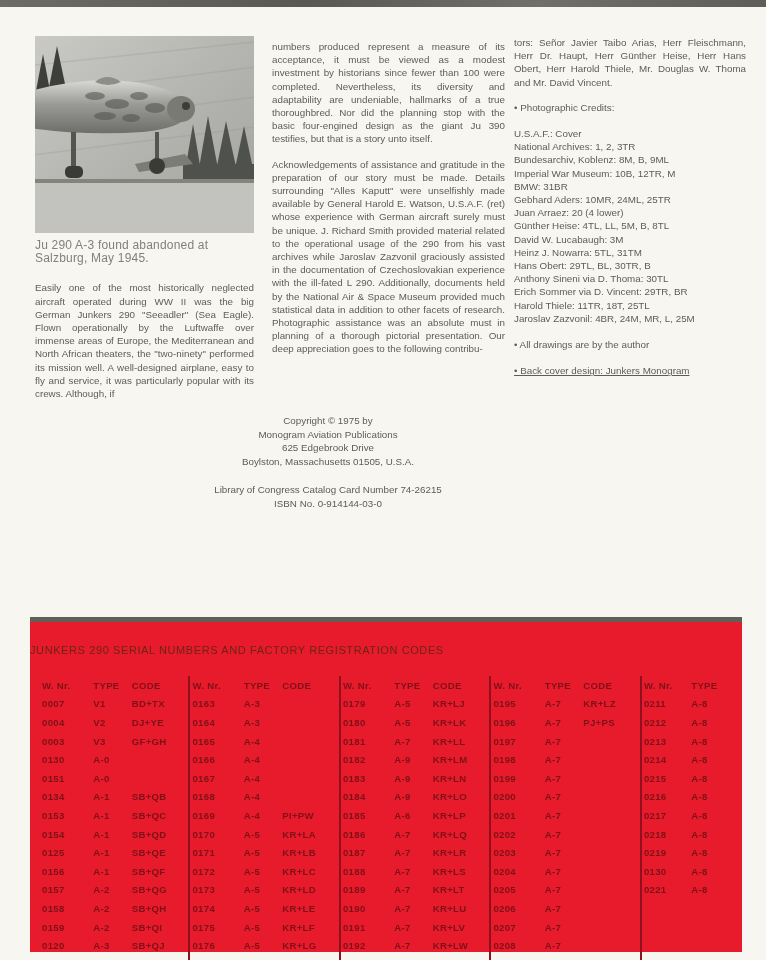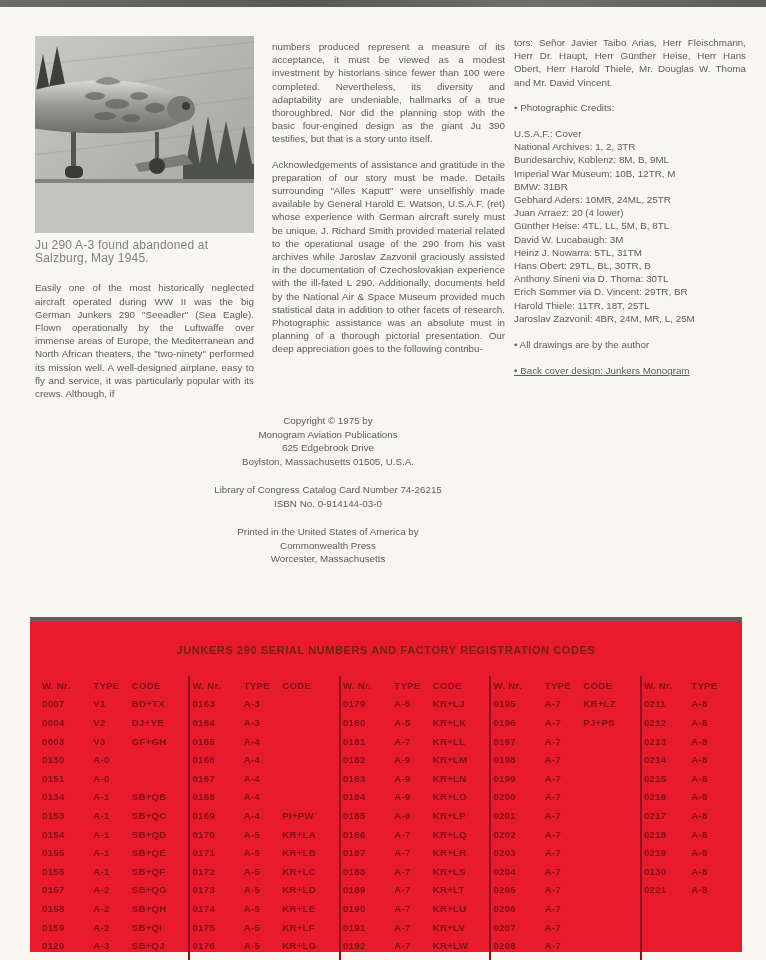--- a/index.html
+++ b/index.html
@@ -37,22 +37,22 @@
   }
   .imprint p{margin:0 0 15px 0;}
   
   .table-card{
     position:absolute;left:30px;top:617px;width:712px;height:335px;
     background:#e81b2c;
     border-top:5px solid #60605a;
     box-sizing:border-box;
   }
   .table-title{
-    text-align:center;margin-top:22px;
-    color:#6e2315;font-weight:bold;font-size:11px;letter-spacing:.6px;
+    margin-top:22px;
+    color:#6e2315;font-weight:normal;font-size:11px;letter-spacing:.6px;
   }
   .table-groups{
     display:flex;margin:20px 8px 0 10px;
   }
   .tgroup{flex:159 0 0;padding:0 4px 0 2px;}
   .tgroup + .tgroup{border-left:2px solid #8f1120;}
   .tgroup-narrow{flex:96 0 0;}
   .trow{display:flex;height:18.6px;align-items:center;}
   .tcell{
     color:#7e1118;font-weight:bold;font-size:9.6px;letter-spacing:.3px;
@@ -160,23 +160,20 @@
   <p class="bullet-line" style="margin-top:16px;text-decoration:underline;">• Back cover design: Junkers Monogram</p>
 </div>
 
 <div class="imprint">
   <p class="pre">Copyright © 1975 by
 Monogram Aviation Publications
 625 Edgebrook Drive
 Boylston, Massachusetts 01505, U.S.A.</p>
   <p class="pre">Library of Congress Catalog Card Number 74-26215
 ISBN No. 0-914144-03-0</p>
-  <p class="pre">Printed in the United States of America by
-Commonwealth Press
-Worcester, Massachusetts</p>
 </div>
 
 <div class="table-card">
   <div class="table-title">JUNKERS 290 SERIAL NUMBERS AND FACTORY REGISTRATION CODES</div>
   <div class="table-groups" id="table-groups">
       <div class="tgroup">
         <div class="trow thead">
           <span class="tcell c0">W. Nr.</span>
           <span class="tcell c1">TYPE</span>
           <span class="tcell c2">CODE</span>
@@ -215,21 +212,21 @@
           <span class="tcell c0">0153</span>
           <span class="tcell c1">A-1</span>
           <span class="tcell c2">SB+QC</span>
         </div>
         <div class="trow">
           <span class="tcell c0">0154</span>
           <span class="tcell c1">A-1</span>
           <span class="tcell c2">SB+QD</span>
         </div>
         <div class="trow">
-          <span class="tcell c0">0155</span>
+          <span class="tcell c0">0125</span>
           <span class="tcell c1">A-1</span>
           <span class="tcell c2">SB+QE</span>
         </div>
         <div class="trow">
           <span class="tcell c0">0156</span>
           <span class="tcell c1">A-1</span>
           <span class="tcell c2">SB+QF</span>
         </div>
         <div class="trow">
           <span class="tcell c0">0157</span>

